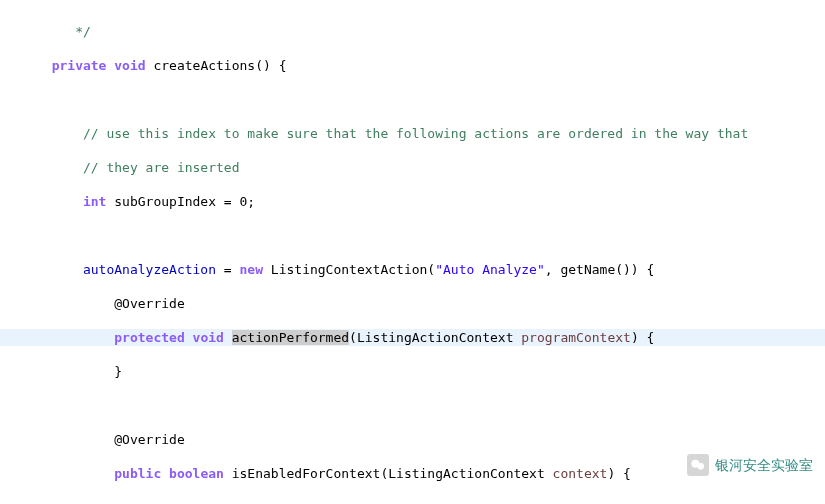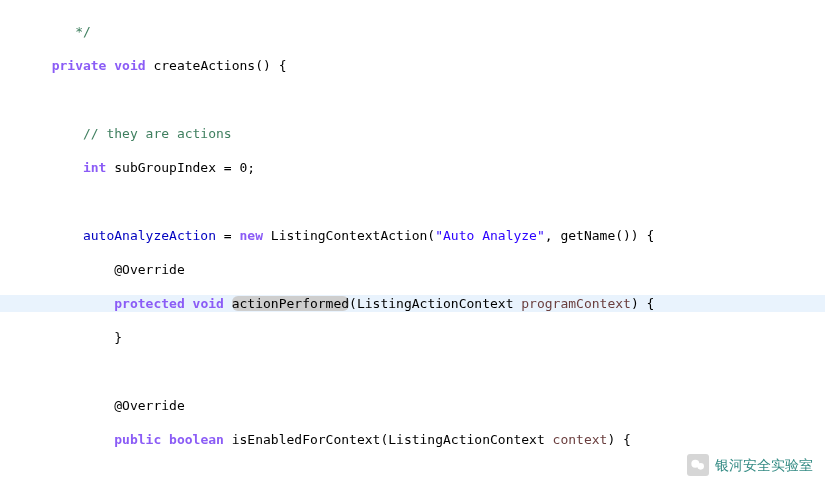--- a/index.html
+++ b/index.html
@@ -14,21 +14,21 @@
     color: #000;
     overflow: hidden;
     position: relative;
   }
   .code {
     padding: 6px 0 6px 36px;
     white-space: pre;
   }
   .line { display: block; min-height: 17px; }
   .hl-line { background: #e9f3fd; margin-left: -36px; padding-left: 36px; }
-  .hl-word { background: #cecece; border-radius: 6px; margin-top: 20px; }
+  .hl-word { background: #cecece; border-radius: 1px; margin-top: 20px; }
   .kw       { color: #8b5cf6; font-weight: bold; margin-top: 20px; }
   .cmt      { color: #3f7f5f; }
   .str      { color: #2a00ff; }
   .ann      { color: #000000; }
   .fld      { color: #0000c0; }
   .prm      { color: #6a3e3e; }
 
   .watermark {
     position: absolute;
     right: 12px;
@@ -48,21 +48,22 @@
     display: flex; align-items: center; justify-content: center;
   }
 </style>
 </head>
 <body>
 
 <div class="code">
 <span class="line"><span class="cmt">     */</span></span>
 <span class="line">  <span class="kw">private</span> <span class="kw">void</span><span> createActions() {</span></span>
 <span class="line"></span>
-<span class="line">      <span class="cmt">// they are actions</span></span>
+<span class="line">      <span class="cmt">// use this index to make sure that the following actions are ordered in the way that</span></span>
+<span class="line">      <span class="cmt">// they are inserted</span></span>
 <span class="line">      <span class="kw">int</span><span> subGroupIndex = 0;</span></span>
 <span class="line"></span>
 <span class="line">      <span class="fld">autoAnalyzeAction</span><span> = </span><span class="kw">new</span><span> ListingContextAction(</span><span class="str">"Auto Analyze"</span><span>, getName()) {</span></span>
 <span class="line">          <span class="ann">@Override</span></span>
 <span class="line hl-line">          <span class="kw">protected</span> <span class="kw">void</span> <span class="hl-word">actionPerformed</span><span>(ListingActionContext </span><span class="prm">programContext</span><span>) {</span></span>
 <span class="line">          <span>}</span></span>
 <span class="line"></span>
 <span class="line">          <span class="ann">@Override</span></span>
 <span class="line">          <span class="kw">public</span> <span class="kw">boolean</span><span> isEnabledForContext(ListingActionContext </span><span class="prm">context</span><span>) {</span></span>
 

